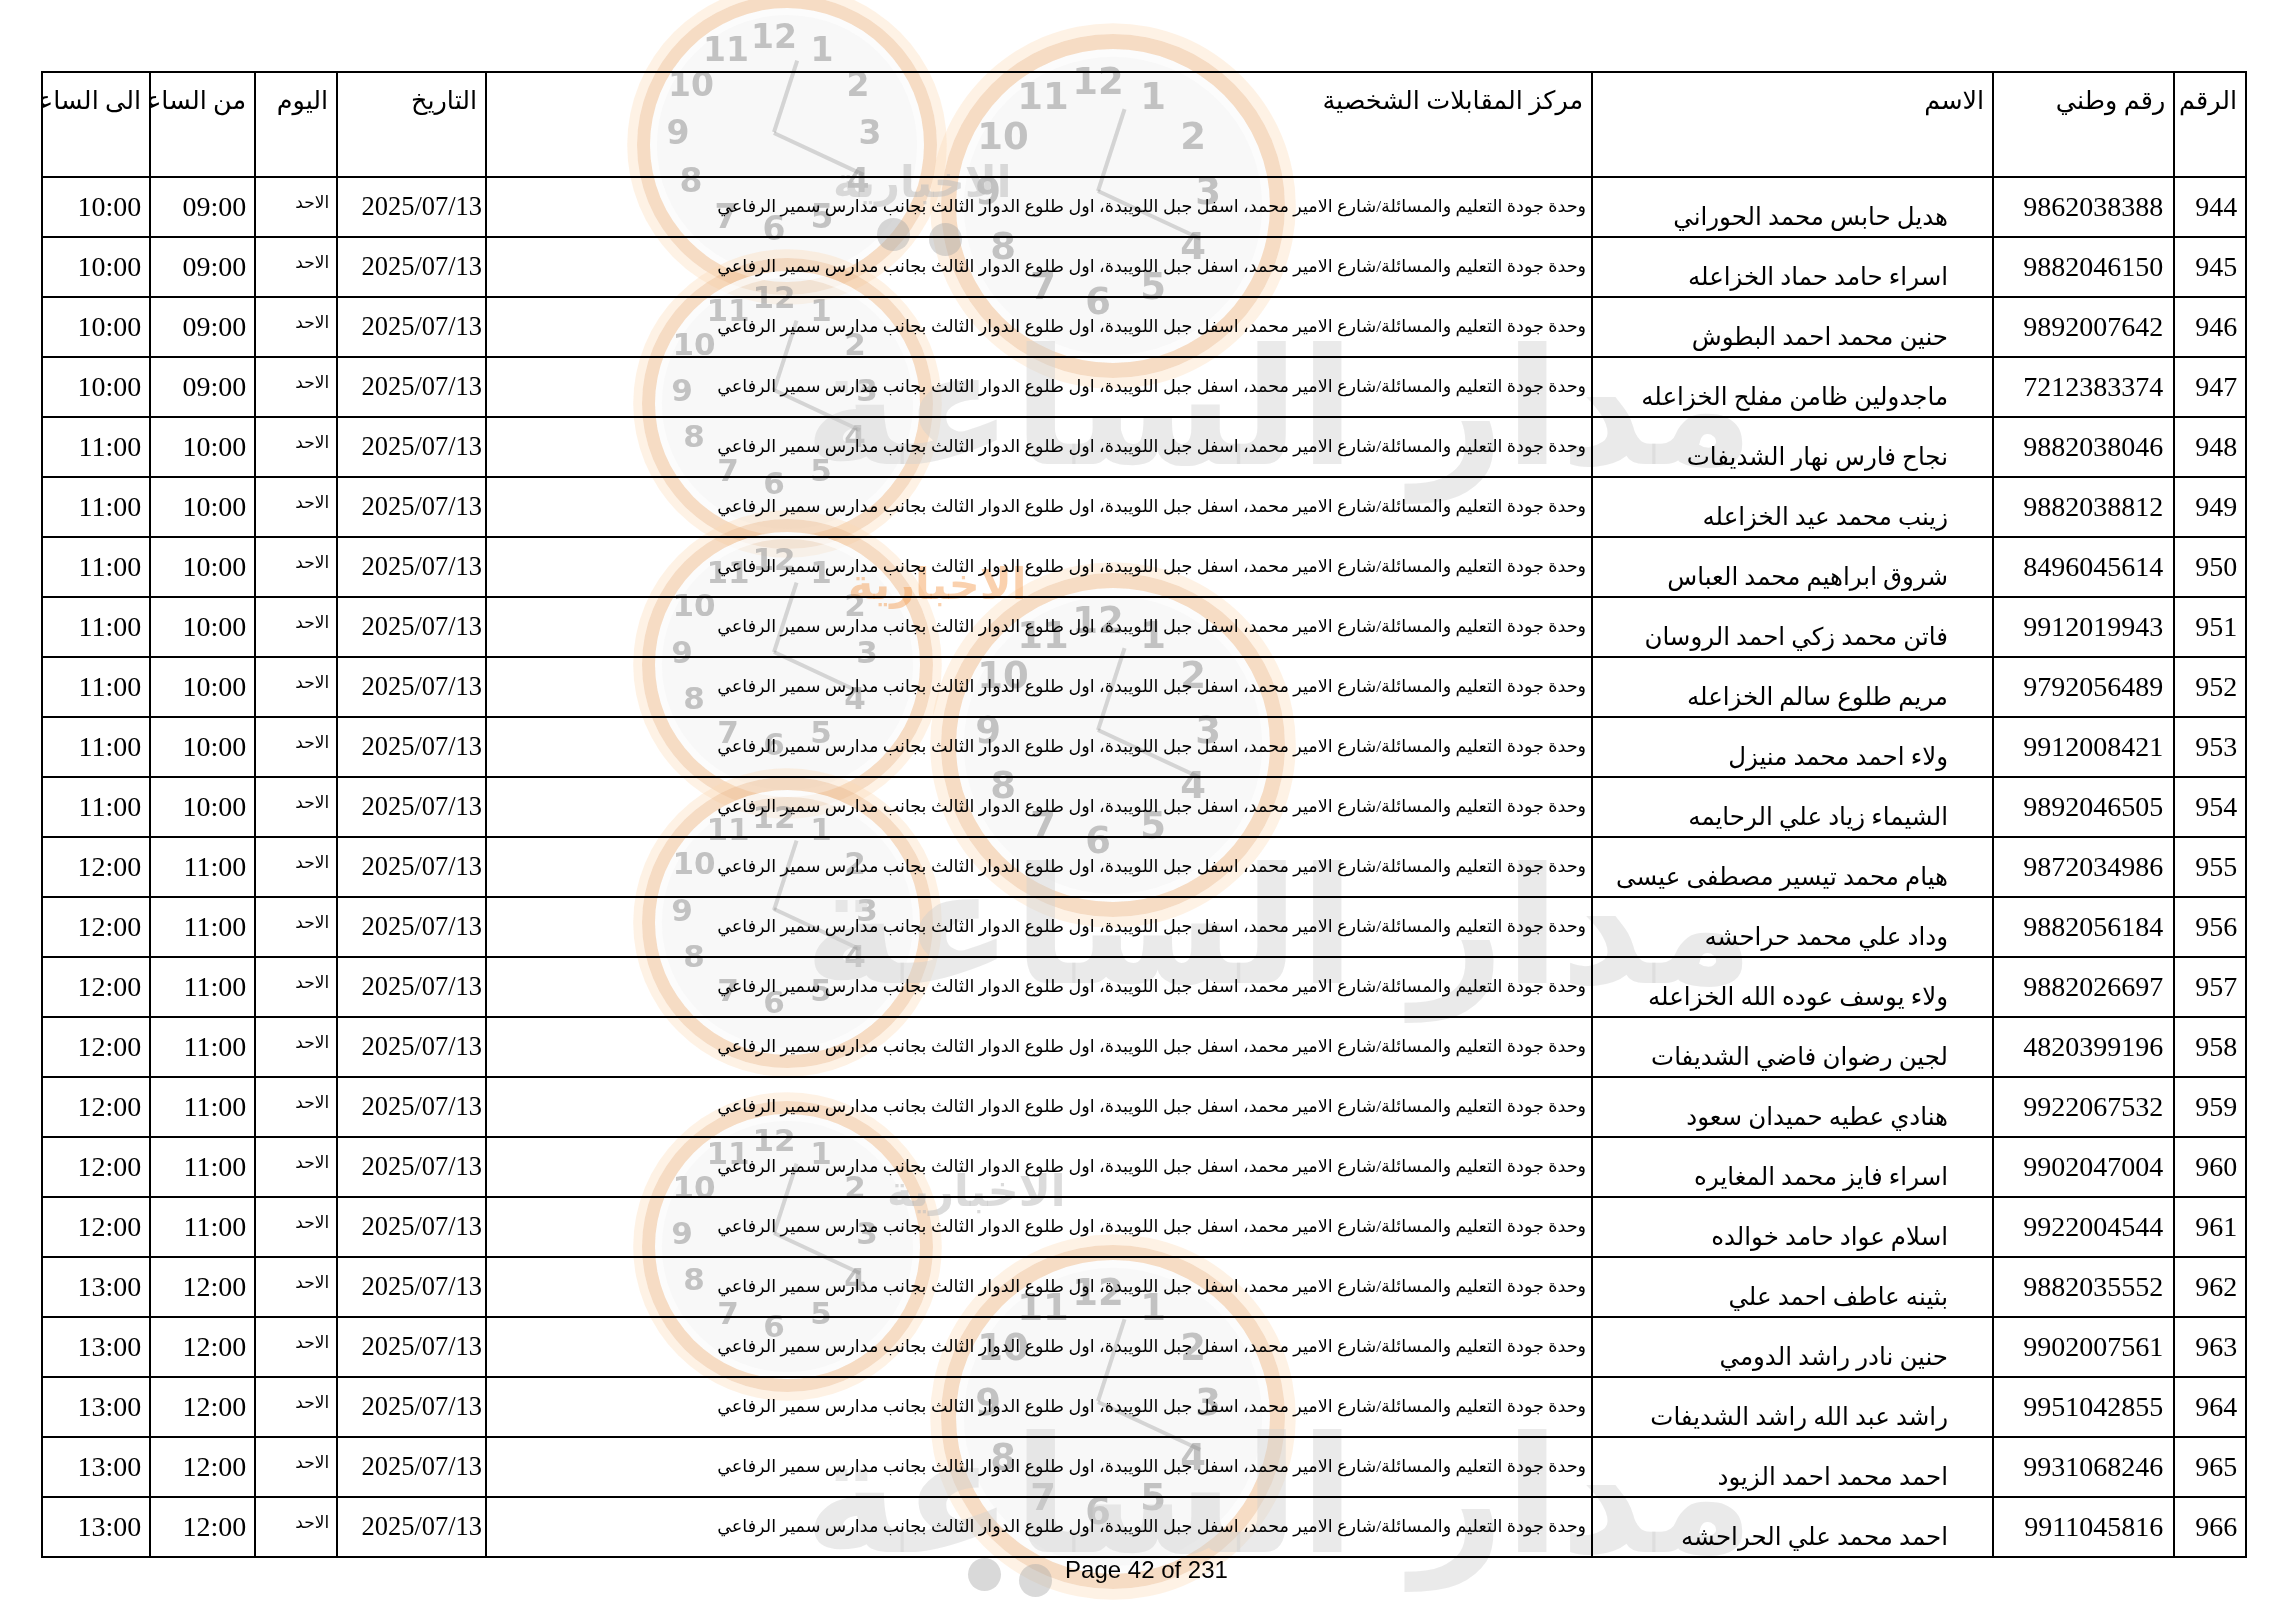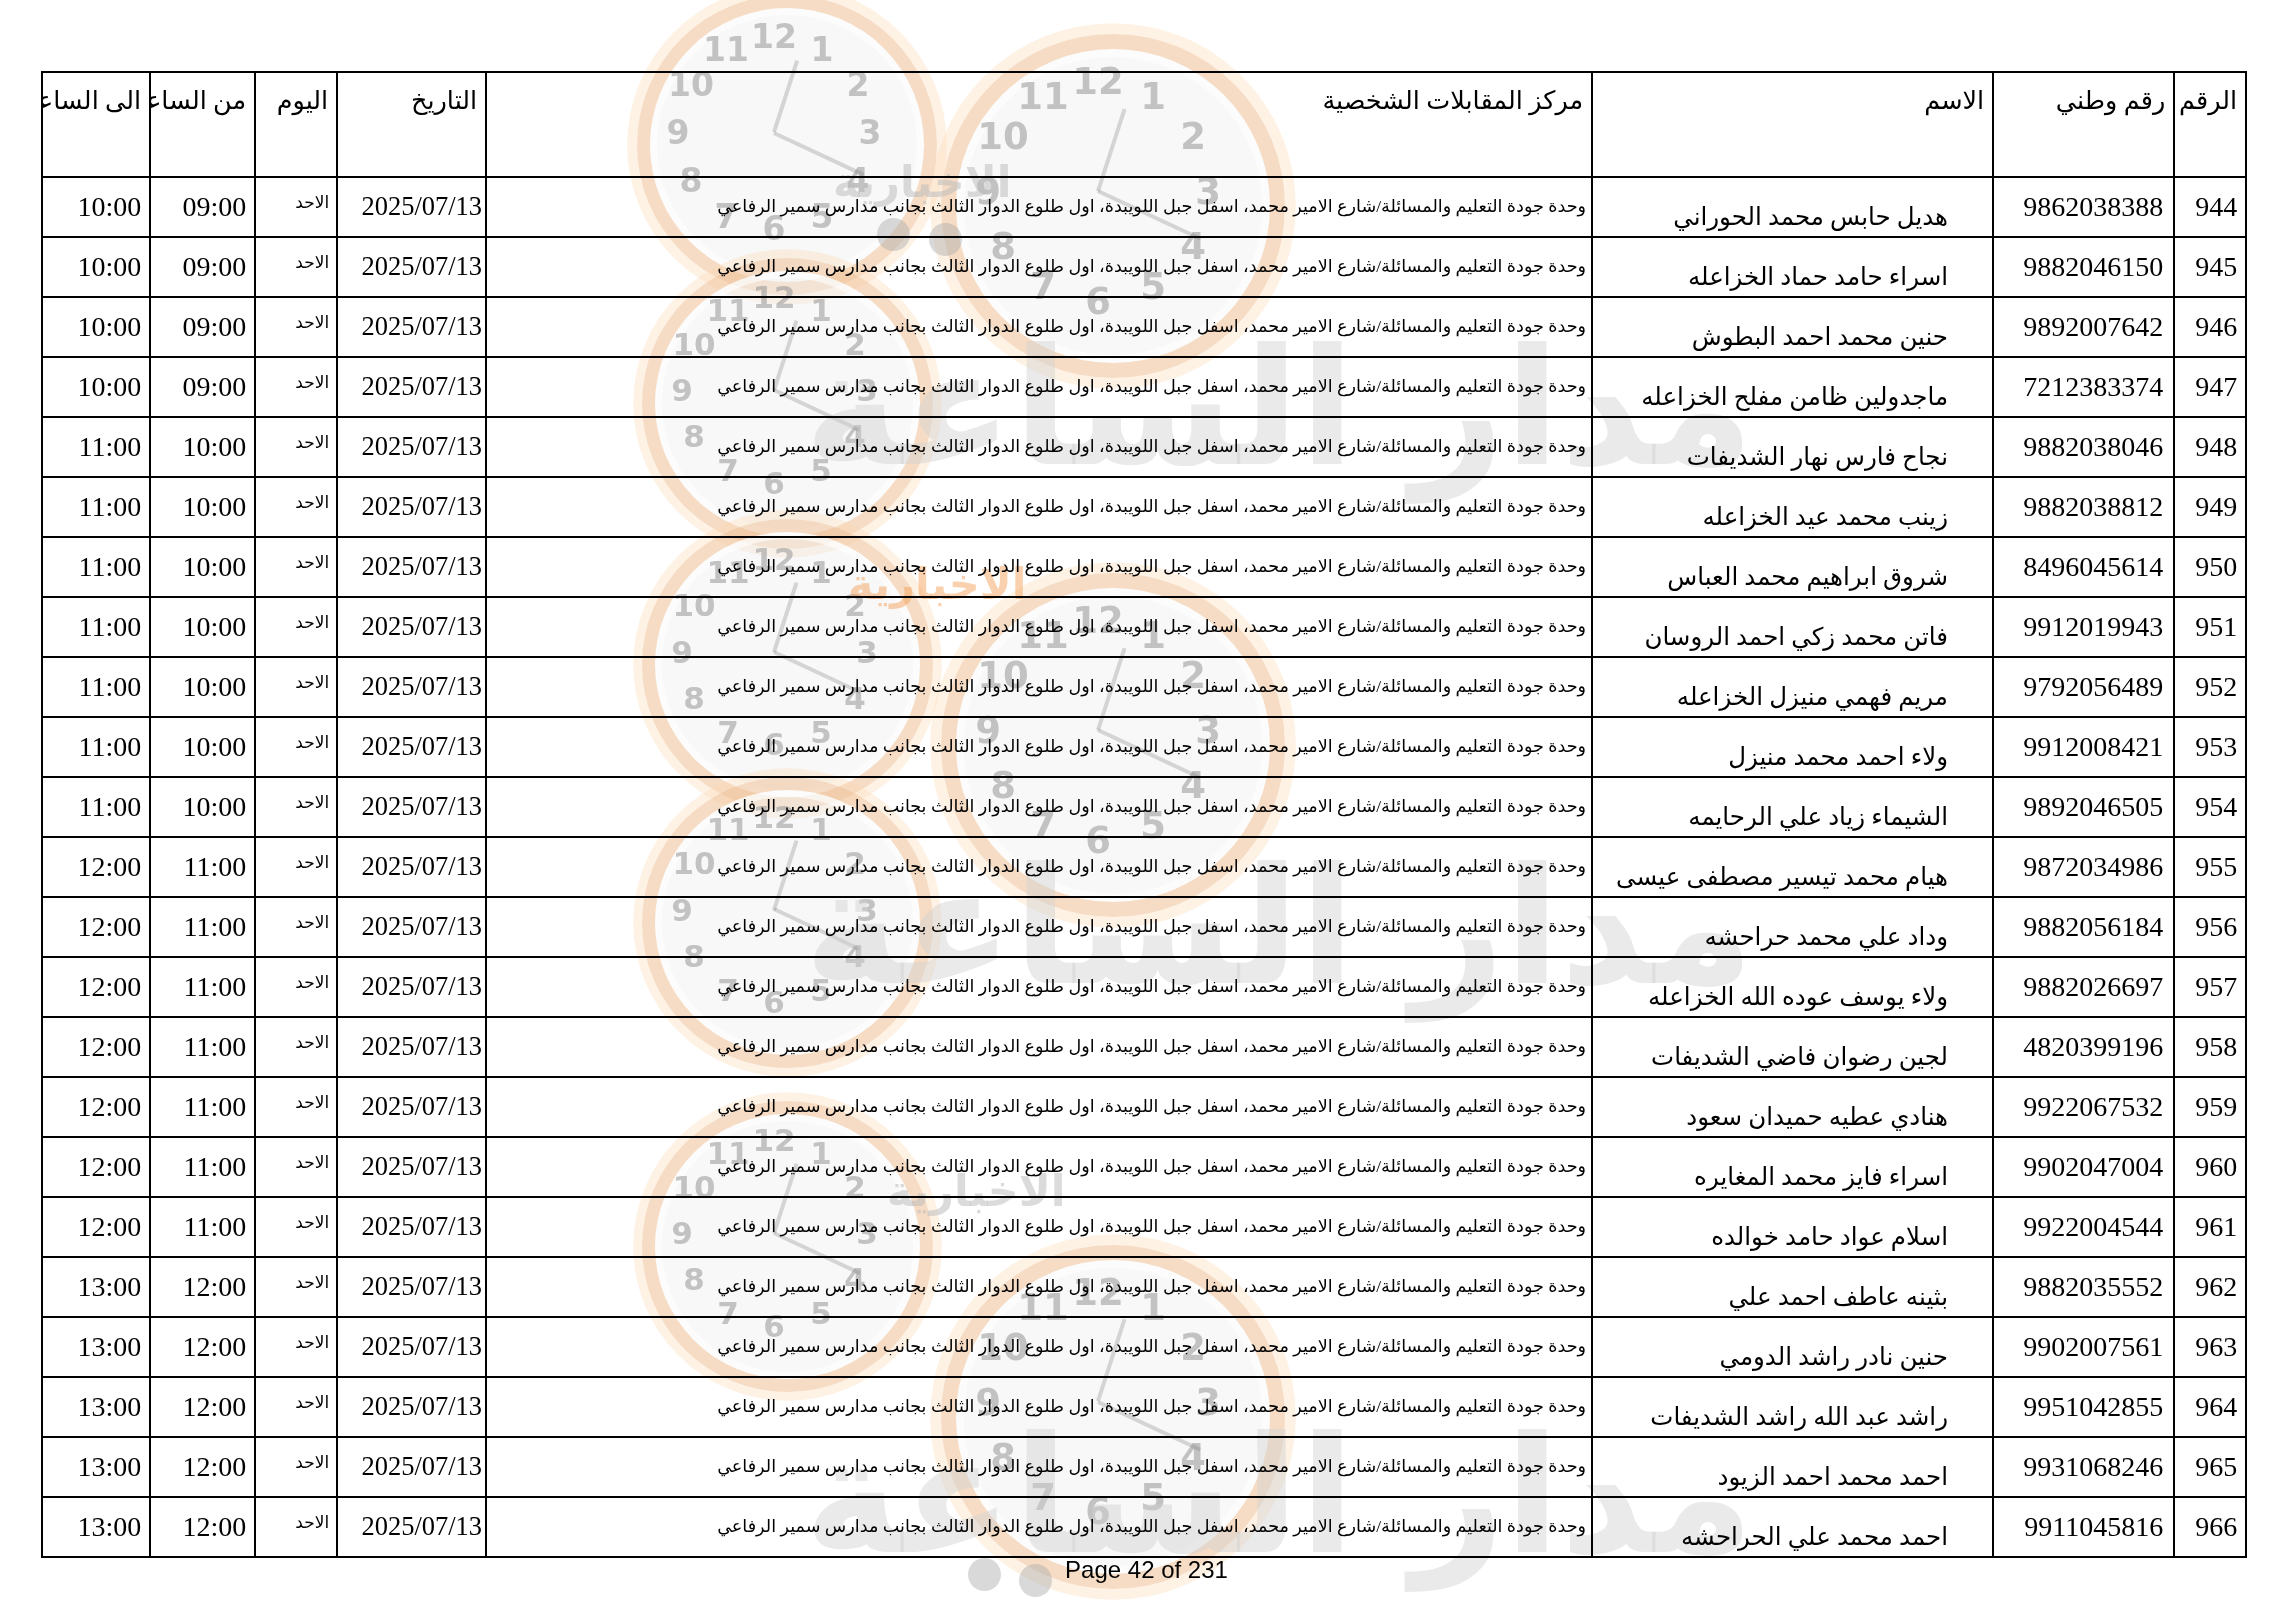--- a/index.html
+++ b/index.html
@@ -275,21 +275,21 @@
           <td class="c-name">فاتن محمد زكي احمد الروسان</td>
           <td class="c-center">وحدة جودة التعليم والمسائلة/شارع الامير محمد، اسفل جبل اللويبدة، اول طلوع الدوار الثالث بجانب مدارس سمير الرفاعي</td>
           <td class="c-date"><span dir="ltr">2025/07/13</span></td>
           <td class="c-day">الاحد</td>
           <td class="c-from"><span dir="ltr">10:00</span></td>
           <td class="c-to"><span dir="ltr">11:00</span></td>
         </tr>
         <tr>
           <td class="c-num"><span dir="ltr">952</span></td>
           <td class="c-nid"><span dir="ltr">9792056489</span></td>
-          <td class="c-name">مريم فهمي منيزل الخزاعله</td>
+          <td class="c-name">مريم طلوع سالم الخزاعله</td>
           <td class="c-center">وحدة جودة التعليم والمسائلة/شارع الامير محمد، اسفل جبل اللويبدة، اول طلوع الدوار الثالث بجانب مدارس سمير الرفاعي</td>
           <td class="c-date"><span dir="ltr">2025/07/13</span></td>
           <td class="c-day">الاحد</td>
           <td class="c-from"><span dir="ltr">10:00</span></td>
           <td class="c-to"><span dir="ltr">11:00</span></td>
         </tr>
         <tr>
           <td class="c-num"><span dir="ltr">953</span></td>
           <td class="c-nid"><span dir="ltr">9912008421</span></td>
           <td class="c-name">ولاء احمد محمد منيزل</td>

